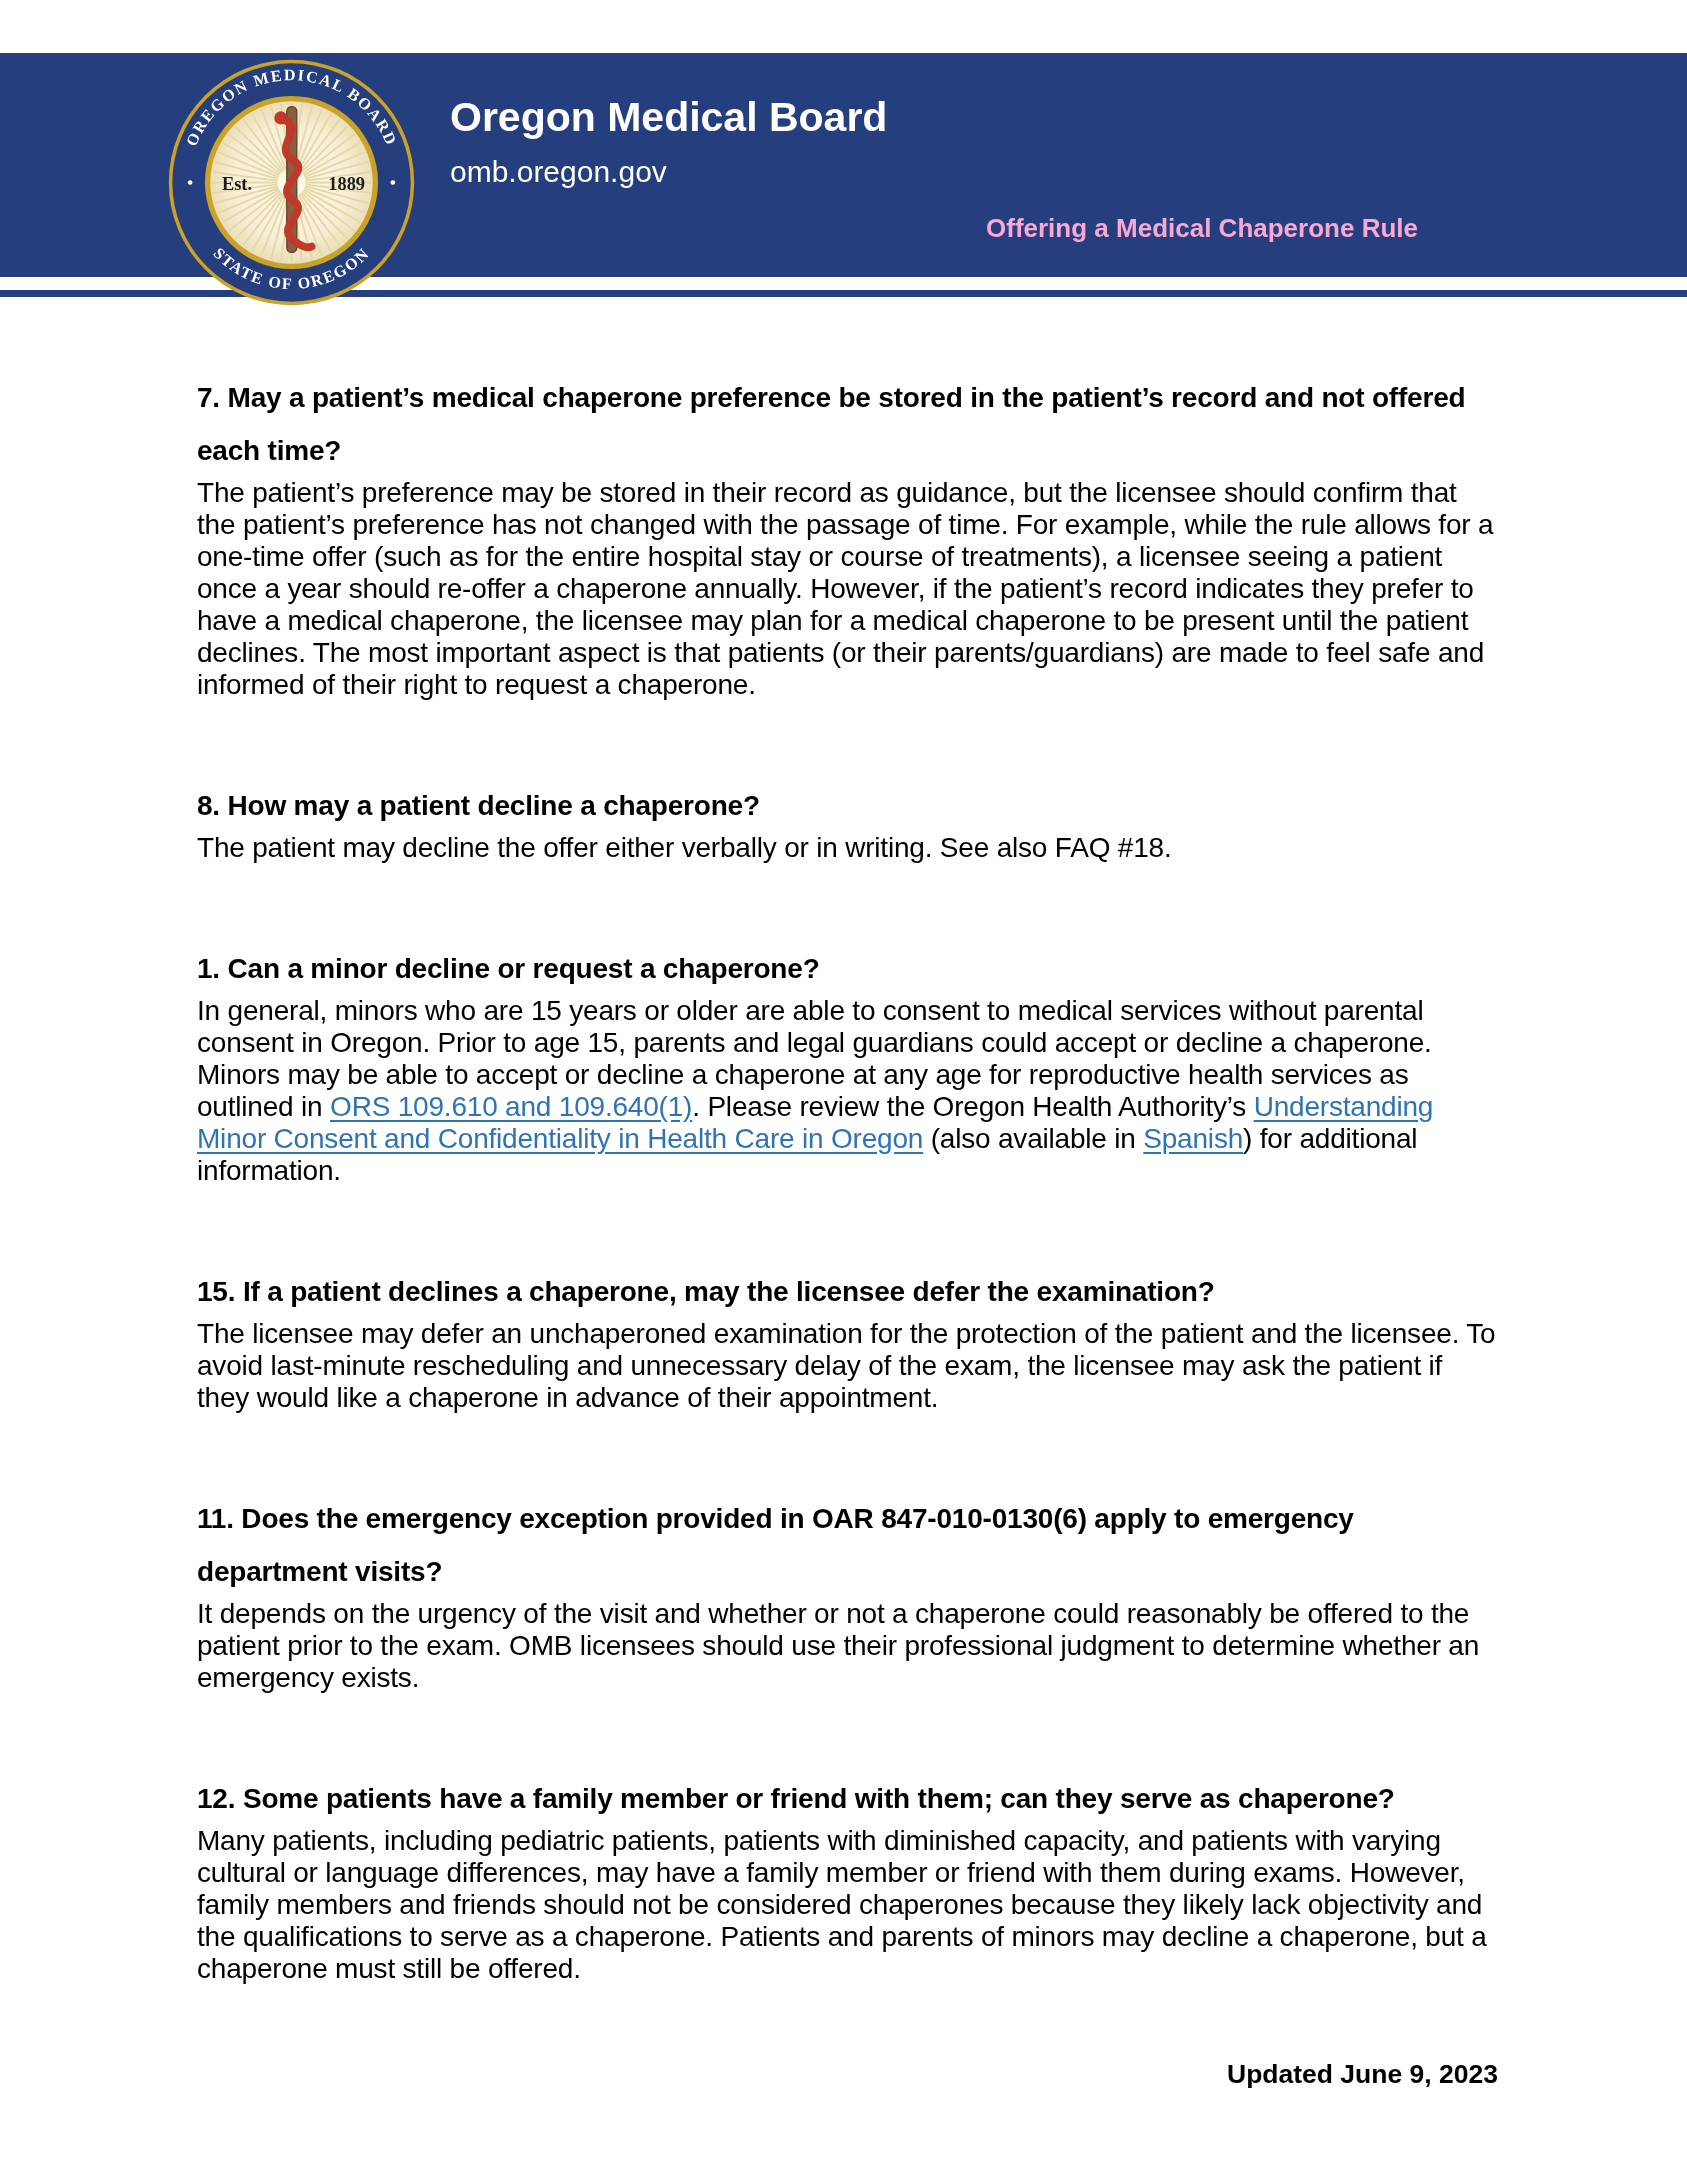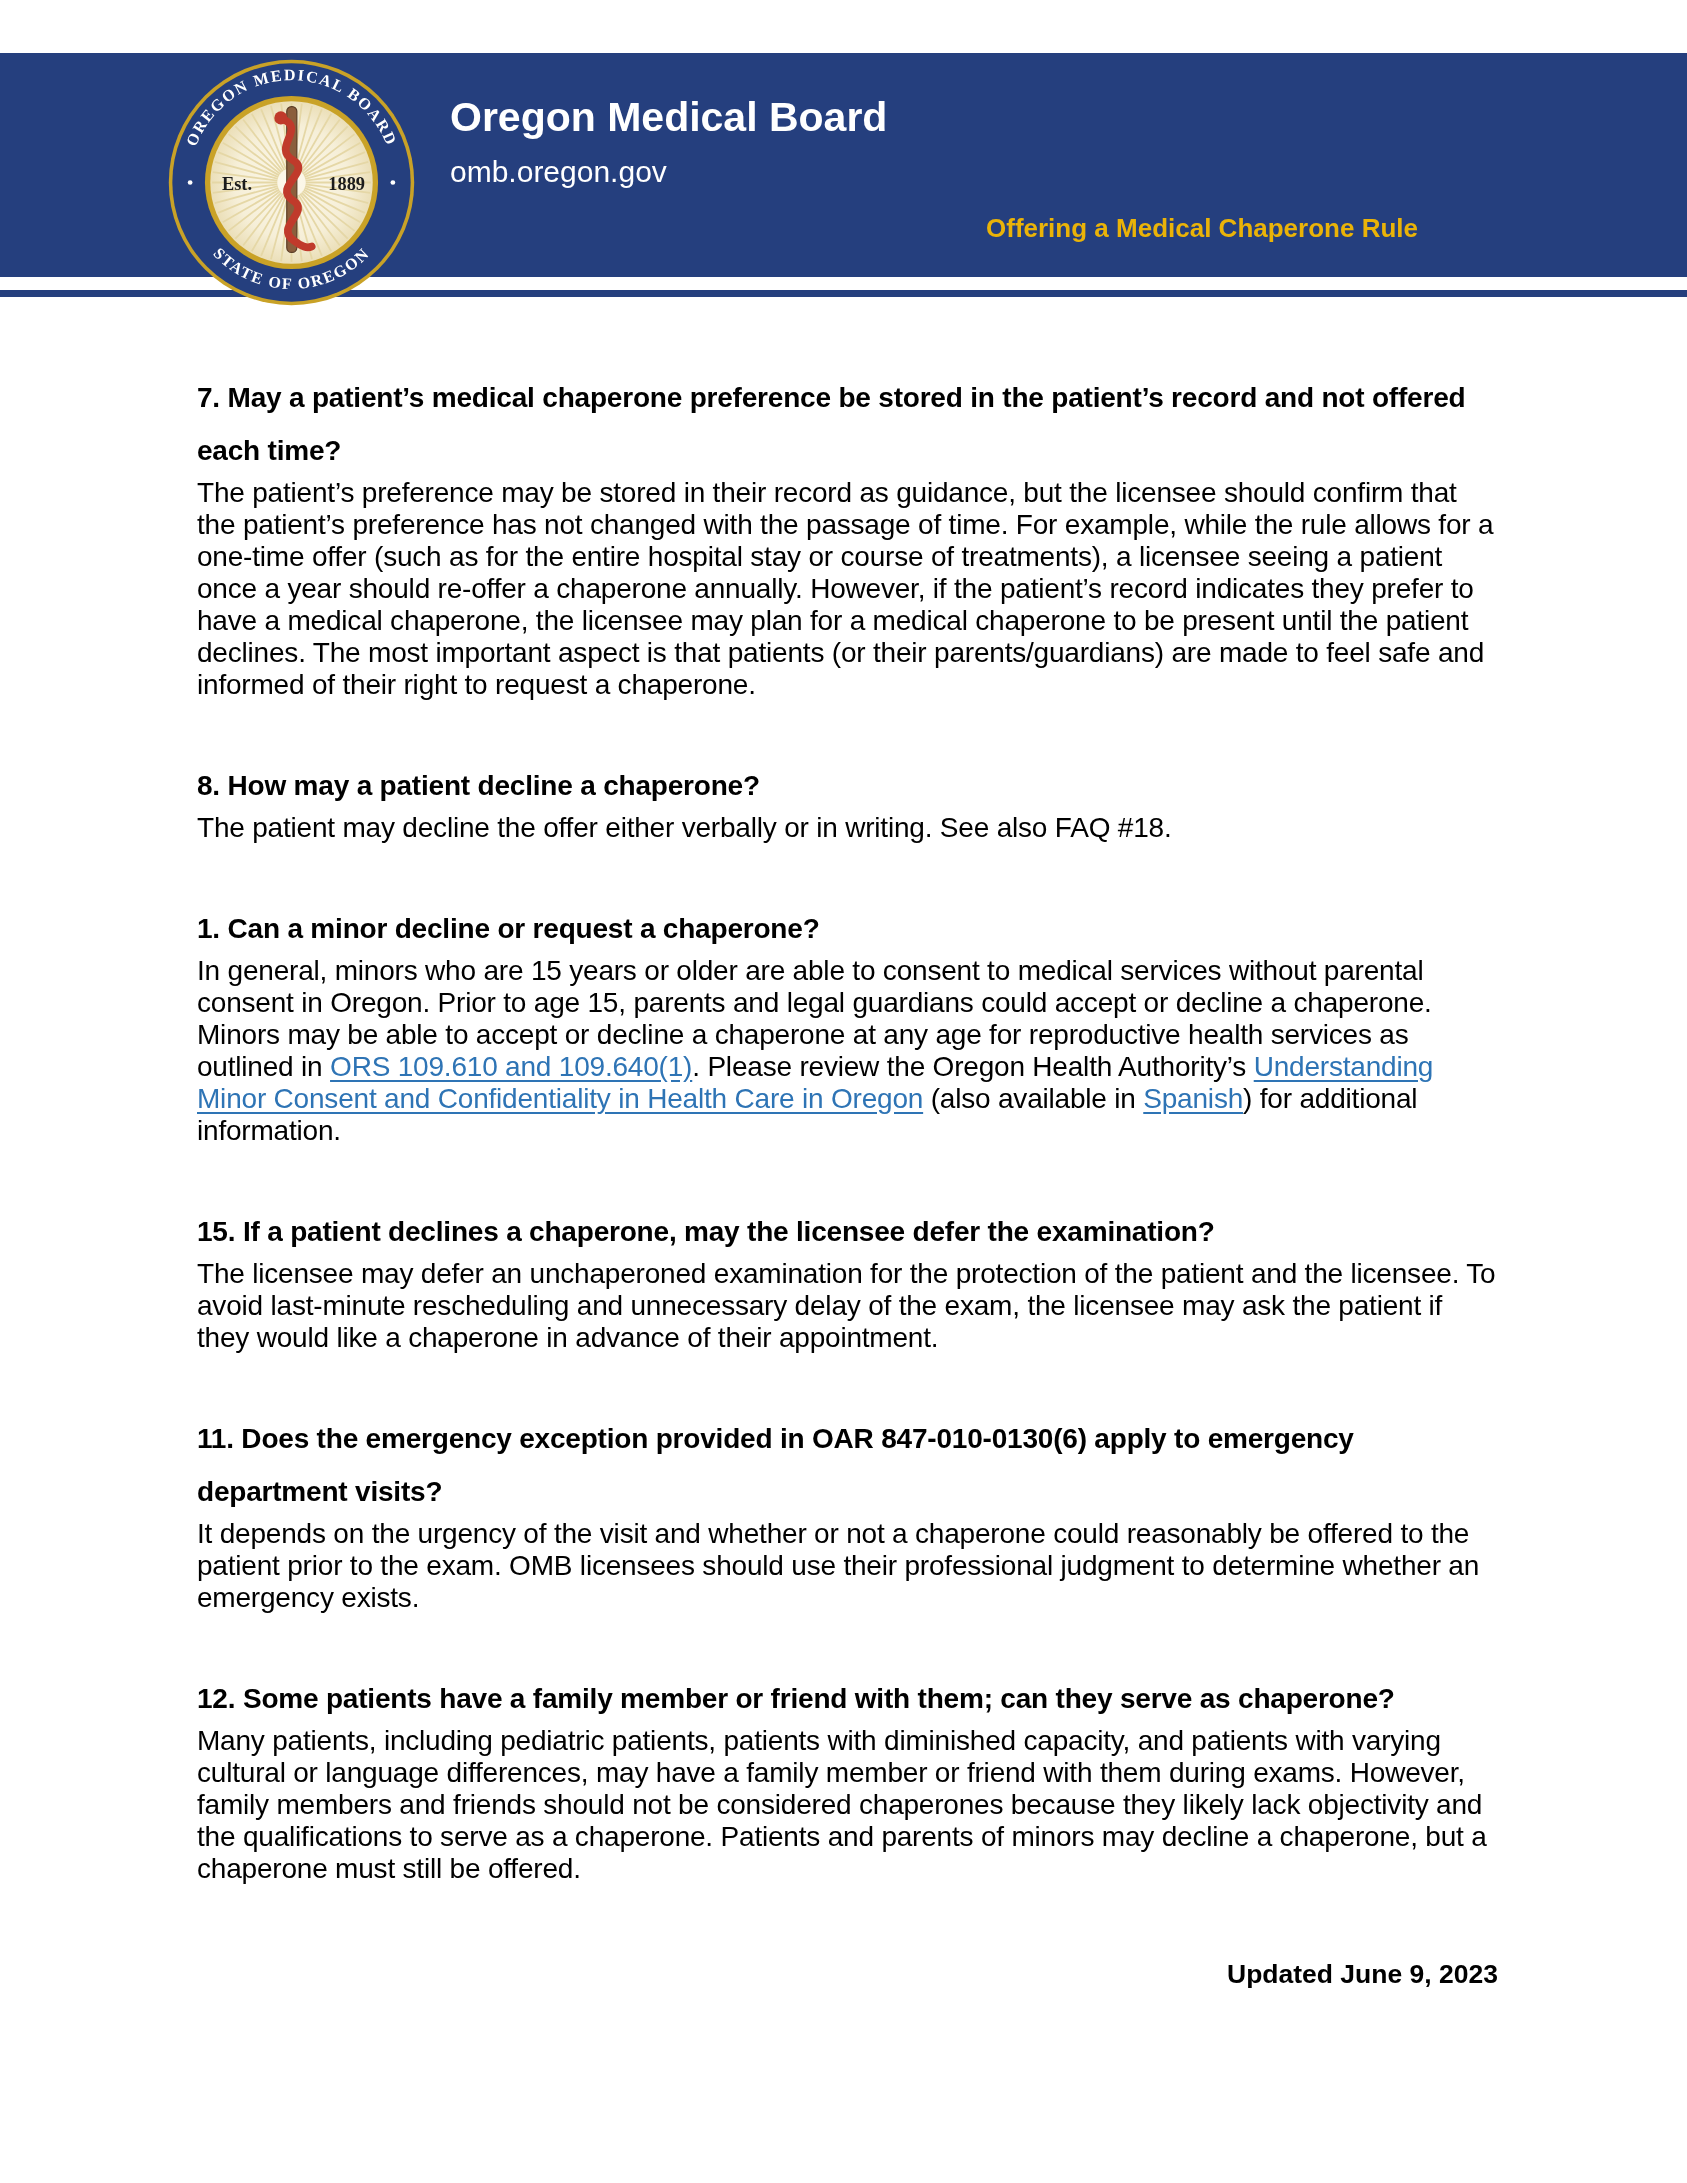--- a/index.html
+++ b/index.html
@@ -33,28 +33,28 @@
   .org-name{
     font-size:41px;font-weight:bold;letter-spacing:0;
     line-height:46px;
   }
   .org-web,.org-phone{
     font-size:30px;line-height:40px;font-weight:normal;
   }
   .org-web{margin-top:12px;}
   .doc-title{
     position:absolute;left:986px;top:160px;
-    color:#eab308;font-size:26px;font-weight:bold;
+    color:#f9a8d4;font-size:26px;font-weight:bold;
   }
   
   main{
     padding:74px 189px 0 197px;
   }
   section.qa{margin:0;}
-  section.qa + section.qa{margin-top:58px;}
+  section.qa + section.qa{margin-top:78px;}
   .q{
     margin:0;font-size:28px;line-height:53px;font-weight:bold;
     letter-spacing:-0.2px;
   }
   .a{
     margin:0;font-size:28px;line-height:32px;font-weight:normal;
     letter-spacing:-0.2px;
   }
   a.doclink{
     color:#2E74B5;text-decoration:underline;text-underline-offset:4px;

